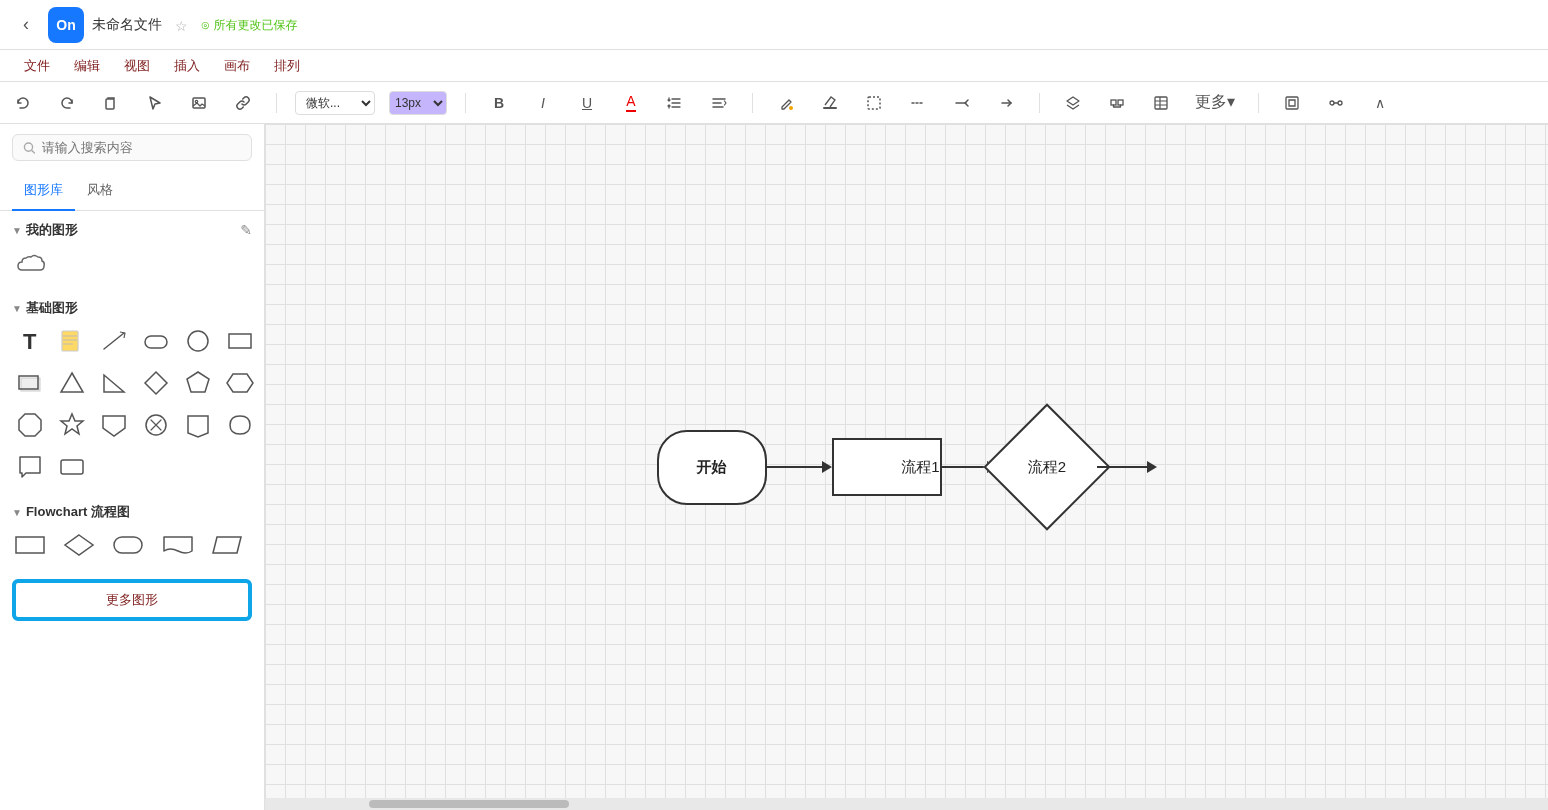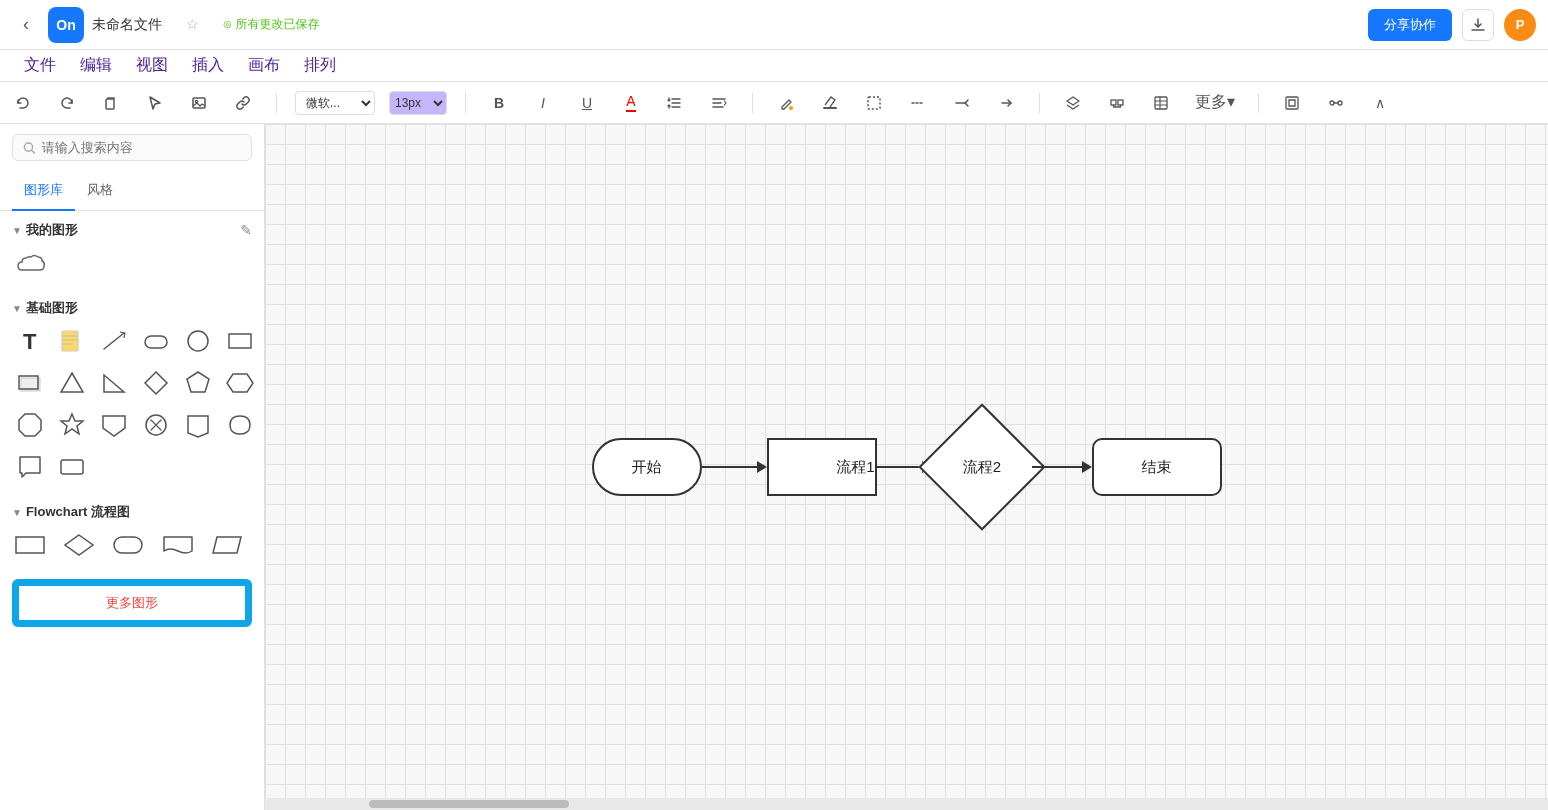--- a/index.html
+++ b/index.html
@@ -21,21 +21,21 @@
       font-size: 18px; color: #555; display: flex; align-items: center; justify-content: center;
     }
     #app-logo {
       width: 36px; height: 36px;
       background: #1677ff;
       border-radius: 8px;
       display: flex; align-items: center; justify-content: center;
       color: #fff; font-size: 14px; font-weight: bold;
     }
     #file-title-area {
-      display: flex; align-items: flex-start; gap: 24px; flex: 1;
+      display: flex; align-items: flex-end; gap: 13px; flex: 1;
     }
     #file-title {
       font-size: 14px; color: #333; font-weight: 500;
     }
     #star-icon { font-size: 14px; color: #aaa; cursor: pointer; }
     #save-status { font-size: 12px; color: #52c41a; display: flex; align-items: center; gap: 3px; }
     #title-right {
       display: flex; align-items: center; gap: 10px;
     }
     #share-btn {
@@ -55,21 +55,21 @@
     #menubar {
       height: 32px;
       background: #fff;
       display: flex;
       align-items: center;
       padding: 0 14px;
       gap: 4px;
       border-bottom: 1px solid #e0e0e0;
     }
     .menu-item {
-      padding: 4px 10px; font-size: 16px; color: #4c1d95; cursor: pointer; border-radius: 4px;
+      padding: 4px 10px; font-size: 13px; color: #7f1d1d; cursor: pointer; border-radius: 4px;
     }
 
     
     #toolbar {
       height: 42px;
       background: #fff;
       display: flex;
       align-items: center;
       padding: 0 8px;
       gap: 14px;
@@ -142,22 +142,22 @@
     .shape-grid {
       display: grid; grid-template-columns: repeat(6, 1fr); gap: 6px; margin-bottom: 8px;
     }
     .shape-item {
       width: 36px; height: 36px; display: flex; align-items: center; justify-content: center;
       cursor: pointer; border-radius: 4px;
     }
     .shape-item svg { overflow: visible; }
 
     #more-shapes-btn {
-      width: 100%; padding: 8px; border: 7px solid #0ea5e9; border-radius: 6px;
-      background: #fff; font-size: 13px; color: #ef4444; cursor: pointer; margin-top: 8px;
+      width: 100%; padding: 8px; border: 4px solid #0ea5e9; border-radius: 6px;
+      background: #fff; font-size: 13px; color: #7f1d1d; cursor: pointer; margin-top: 8px;
     }
 
     
     #canvas-area {
       flex: 1;
       background: #f7f7f7;
       position: relative;
       overflow: hidden;
     }
     #canvas-grid {
@@ -174,24 +174,24 @@
     #flowchart {
       display: flex; align-items: center; gap: 0;
       position: relative;
     }
     .flow-node {
       display: flex; align-items: center; justify-content: center;
       font-size: 15px; font-weight: 400; color: #222;
       position: relative;
     }
     .node-rounded-rect {
-      width: 110px; height: 58px;
+      width: 110px; height: 75px;
       border: 2px solid #333; border-radius: 30px;
       background: #fff;
-      display: flex; align-items: center; justify-content: center;
+      display: flex; align-items: center; justify-content: center; font-weight: bold;
     }
     .node-rect {
       width: 110px; height: 58px;
       border: 2px solid #333;
       background: #fff;
       display: flex; align-items: center; justify-content: flex-end;
     }
     .node-diamond {
       width: 90px; height: 90px;
       transform: rotate(45deg);
@@ -244,29 +244,20 @@
 
 <div id="titlebar">
   <button id="back-btn">‹</button>
   <div id="app-logo">
     <span>On</span>
   </div>
   <div id="file-title-area">
     <span id="file-title">未命名文件</span>
     <span id="star-icon">☆</span>
     <span id="save-status">⊙ 所有更改已保存</span>
-  </div>
-  <div id="title-right">
-    <button id="share-btn">分享协作</button>
-    <button id="download-btn">
-      <svg width="16" height="16" viewBox="0 0 16 16" fill="none" xmlns="http://www.w3.org/2000/svg">
-        <path d="M8 2v8M5 7l3 3 3-3M2 13h12" stroke="#555" stroke-width="1.5" stroke-linecap="round"></path>
-      </svg>
-    </button>
-    <div id="user-avatar">P</div>
   </div>
 </div>
 
 <div id="menubar">
   <span class="menu-item">文件</span>
   <span class="menu-item">编辑</span>
   <span class="menu-item">视图</span>
   <span class="menu-item">插入</span>
   <span class="menu-item">画布</span>
   <span class="menu-item">排列</span>
@@ -644,25 +635,20 @@
           <div class="node-diamond">
             <span class="node-diamond-label">流程2</span>
           </div>
         </div>
 
         <div class="arrow-connector">
           <div class="arrow-line" style="width:50px;"></div>
           <div class="arrow-head"></div>
         </div>
 
-        <div class="flow-node">
-          <div class="node-rounded-rect2">
-            <span>结束</span>
-          </div>
-        </div>
       </div>
     </div>
 
     <div id="canvas-scrollbar">
       <div id="scrollbar-thumb"></div>
     </div>
   </div>
 </div>
 
 </body></html>

